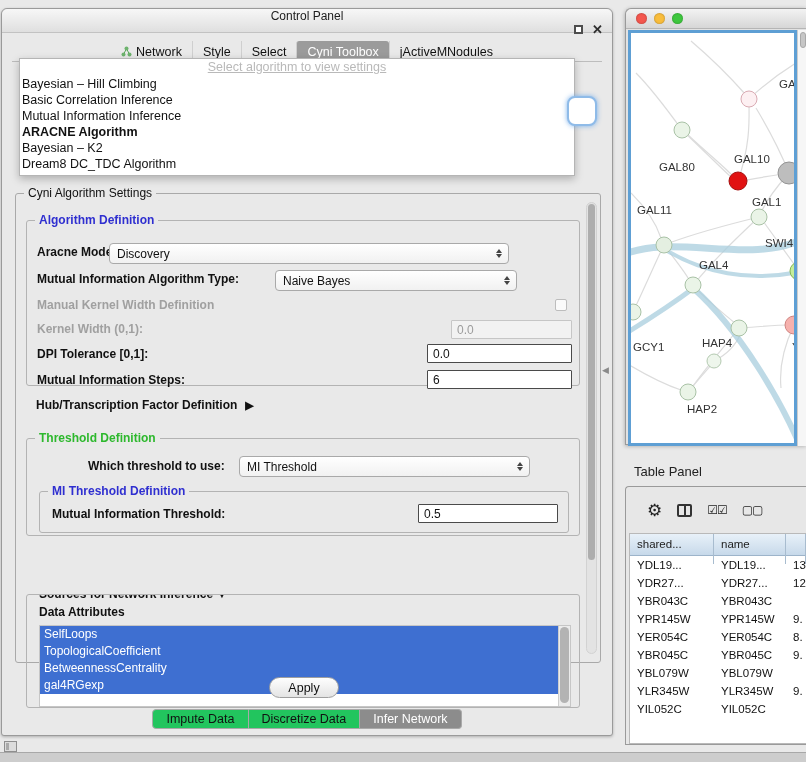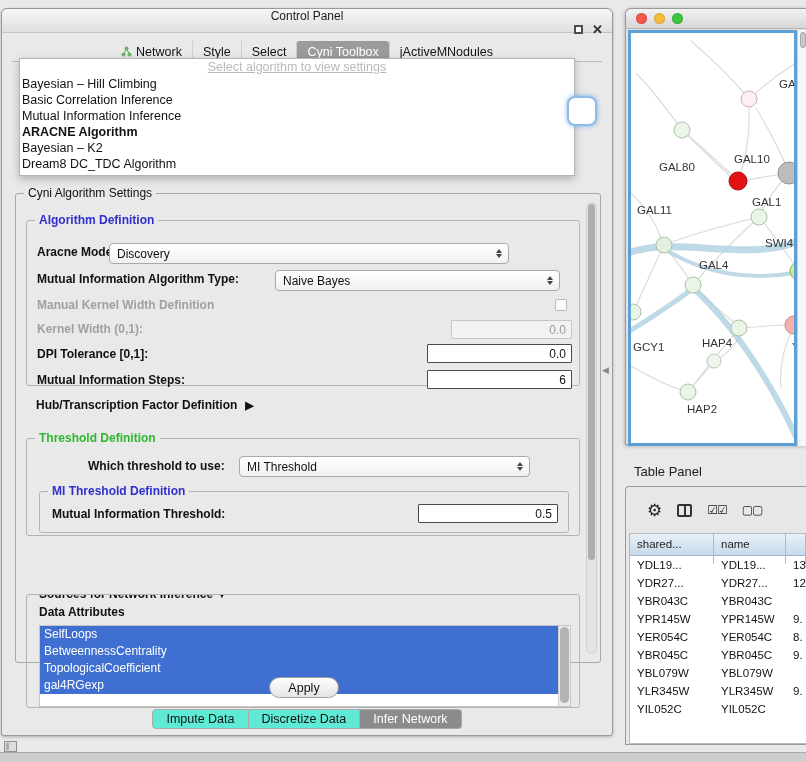--- a/index.html
+++ b/index.html
@@ -44,21 +44,21 @@
   .combo{position:absolute;height:21px;background:linear-gradient(#ffffff,#f1f1f1);border:1px solid #a9a9a9;
     border-radius:4px;display:flex;align-items:center;}
   .combo-text{font-size:12px;color:#111;padding-left:7px;flex:1;white-space:nowrap;overflow:hidden;}
   .stepper{width:14px;display:flex;flex-direction:column;align-items:center;justify-content:center;gap:1px;margin-right:2px;}
   .stepper i{display:block;width:0;height:0;border-left:3.5px solid transparent;border-right:3.5px solid transparent;}
   .stepper .up{border-bottom:4px solid #444;}
   .stepper .dn{border-top:4px solid #444;}
 
   .checkbox{position:absolute;width:12px;height:12px;border:1px solid #bdbdbd;background:#fafafa;border-radius:2px;}
 
-  input.num{position:absolute;text-align:right;font-family:"Liberation Sans",sans-serif;font-size:12px;
+  input.num{position:absolute;font-family:"Liberation Sans",sans-serif;font-size:12px;
     padding:0 5px;height:19px;border-radius:1px;}
   input.num.enabled{border:1px solid #4a4a4a;background:#fff;color:#111;}
   input.num.dis{border:1px solid #c6c6c6;background:#f2f2f2;color:#9c9c9c;}
 
   .hub-row{position:absolute;left:20px;top:204px;display:flex;align-items:center;gap:8px;
     font-size:12px;font-weight:bold;color:#111;}
   .tri{font-size:11px;color:#111;}
 
   .attr-title{position:absolute;left:12px;top:10px;font-size:12px;font-weight:bold;}
   .attr-list{position:absolute;left:12px;top:30px;width:532px;height:82px;background:#fff;
@@ -70,21 +70,21 @@
 
   .vscroll{position:absolute;right:3px;top:8px;width:11px;height:452px;background:#e3e3e3;
     border:1px solid #d2d2d2;border-radius:6px;}
   .vthumb{position:absolute;left:1px;right:1px;top:1px;height:356px;background:#aeaeae;border-radius:5px;}
 
   .apply{position:absolute;left:267px;top:668px;width:70px;height:21px;border:1px solid #9f9f9f;
     border-radius:11px;background:linear-gradient(#fefefe,#e4e4e4);font-family:"Liberation Sans",sans-serif;
     font-size:12.5px;color:#111;}
 
   .bottom-tabs{position:absolute;left:0;right:0;top:700px;display:flex;justify-content:center;}
-  .btab{height:20px;line-height:19px;padding:0 13px;font-size:12.5px;background:#5eead4;
+  .btab{height:20px;line-height:19px;padding:0 13px;font-size:12.5px;background:#22c55e;
     border:1px solid #a9a9a9;border-left:none;color:#111;white-space:nowrap;}
   .btab:first-child{border-left:1px solid #a9a9a9;border-radius:4px 0 0 4px;}
   .btab:last-child{border-radius:0 4px 4px 0;}
   .btab.active{background:#8c8c8c;color:#fff;}
 
   
   .algo-menu{position:absolute;left:17px;top:49px;width:556px;background:#fff;border:1px solid #b5b5b5;
     box-shadow:0 3px 8px rgba(0,0,0,.25);z-index:5;padding-bottom:3px;}
   .menu-header{font-size:12.5px;color:#b9b9b9;text-align:center;line-height:17px;text-decoration:underline;}
   .menu-item{font-size:12.5px;color:#111;line-height:16px;padding-left:2px;white-space:nowrap;}
@@ -173,21 +173,21 @@
       <span class="flabel" style="left:10px;top:24px">Aracne Mode:</span>
       <div class="combo" style="left:82px;top:22px;width:400px">
         <span class="combo-text">Discovery</span>
         <span class="stepper">
             <i class="up"></i>
             <i class="dn"></i>
           </span>
       </div>
 
       <span class="flabel" style="left:10px;top:51px">Mutual Information Algorithm Type:</span>
-      <div class="combo" style="left:248px;top:49px;width:285px">
+      <div class="combo" style="left:248px;top:49px;width:242px">
         <span class="combo-text">Naive Bayes</span>
         <span class="stepper">
             <i class="up"></i>
             <i class="dn"></i>
           </span>
       </div>
 
       <span class="flabel disabled" style="left:10px;top:77px">Manual Kernel Width Definition</span>
       <span class="checkbox" style="right:12px;top:78px"></span>
 
@@ -227,22 +227,22 @@
 
     <div class="sources-group">
       <span class="group-legend plain">
         <span>Sources for Network Inference</span>
         <span class="tri">▼</span>
       </span>
       <span class="attr-title">Data Attributes</span>
       <div class="attr-list">
         <div>
             <div class="attr-item">SelfLoops</div>
+            <div class="attr-item">TopologicalCoefficient</div>
             <div class="attr-item">BetweennessCentrality</div>
-            <div class="attr-item">TopologicalCoefficient</div>
             <div class="attr-item">gal4RGexp</div>
           </div>
         <div class="attr-scroll">
             <div class="attr-thumb"></div>
           </div>
       </div>
     </div>
 
     <div class="vscroll">
       <div class="vthumb"></div>

